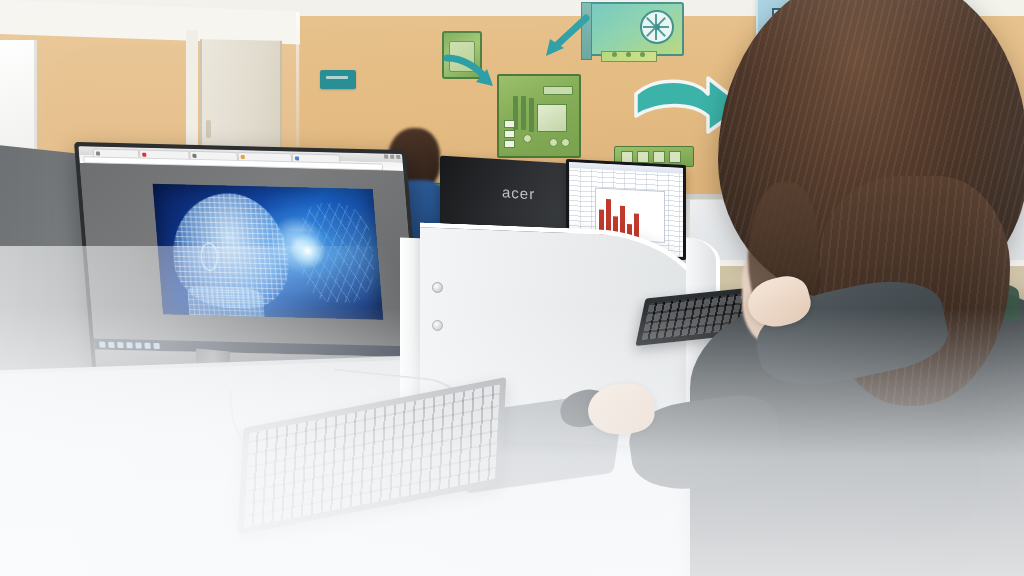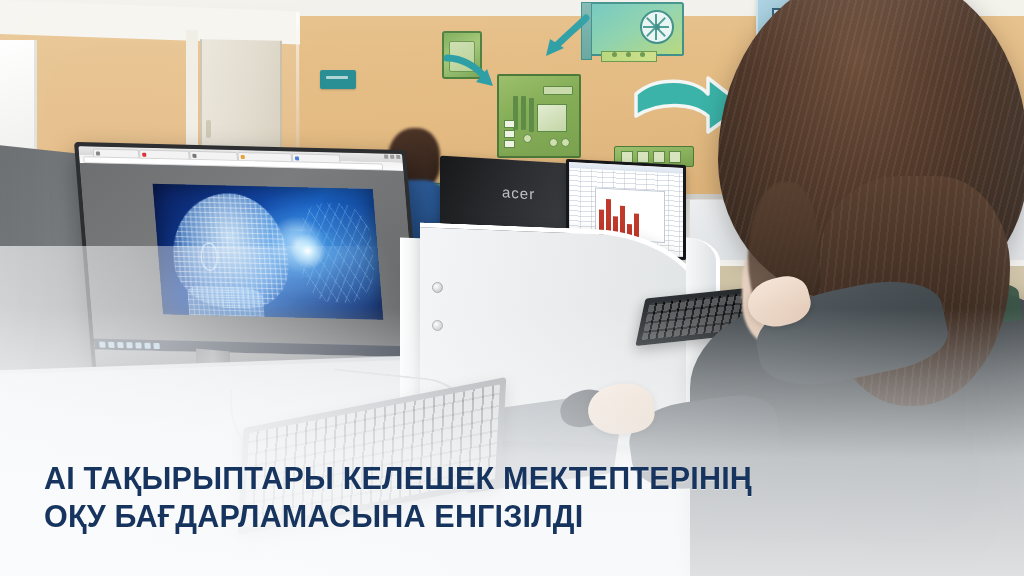--- a/index.html
+++ b/index.html
@@ -754,18 +754,14 @@
     <div class="hand-kb"></div>
     <div class="sleeve-mouse"></div>
     <div class="mouse-obj"></div>
     <div class="hand-mouse"></div>
   </div>
 
   <div class="scrim-bottom"></div>
   <div class="scrim-left"></div>
   <div class="soft-blur"></div>
 
-  <div class="headline" style="color: rgb(22, 52, 94);">
-    <span>AI ТАҚЫРЫПТАРЫ КЕЛЕШЕК МЕКТЕПТЕРІНІҢ</span>
-    <span class="l2">ОҚУ БАҒДАРЛАМАСЫНА ЕНГІЗІЛДІ</span>
-  </div>
 
 </div>
 
 </body></html>

